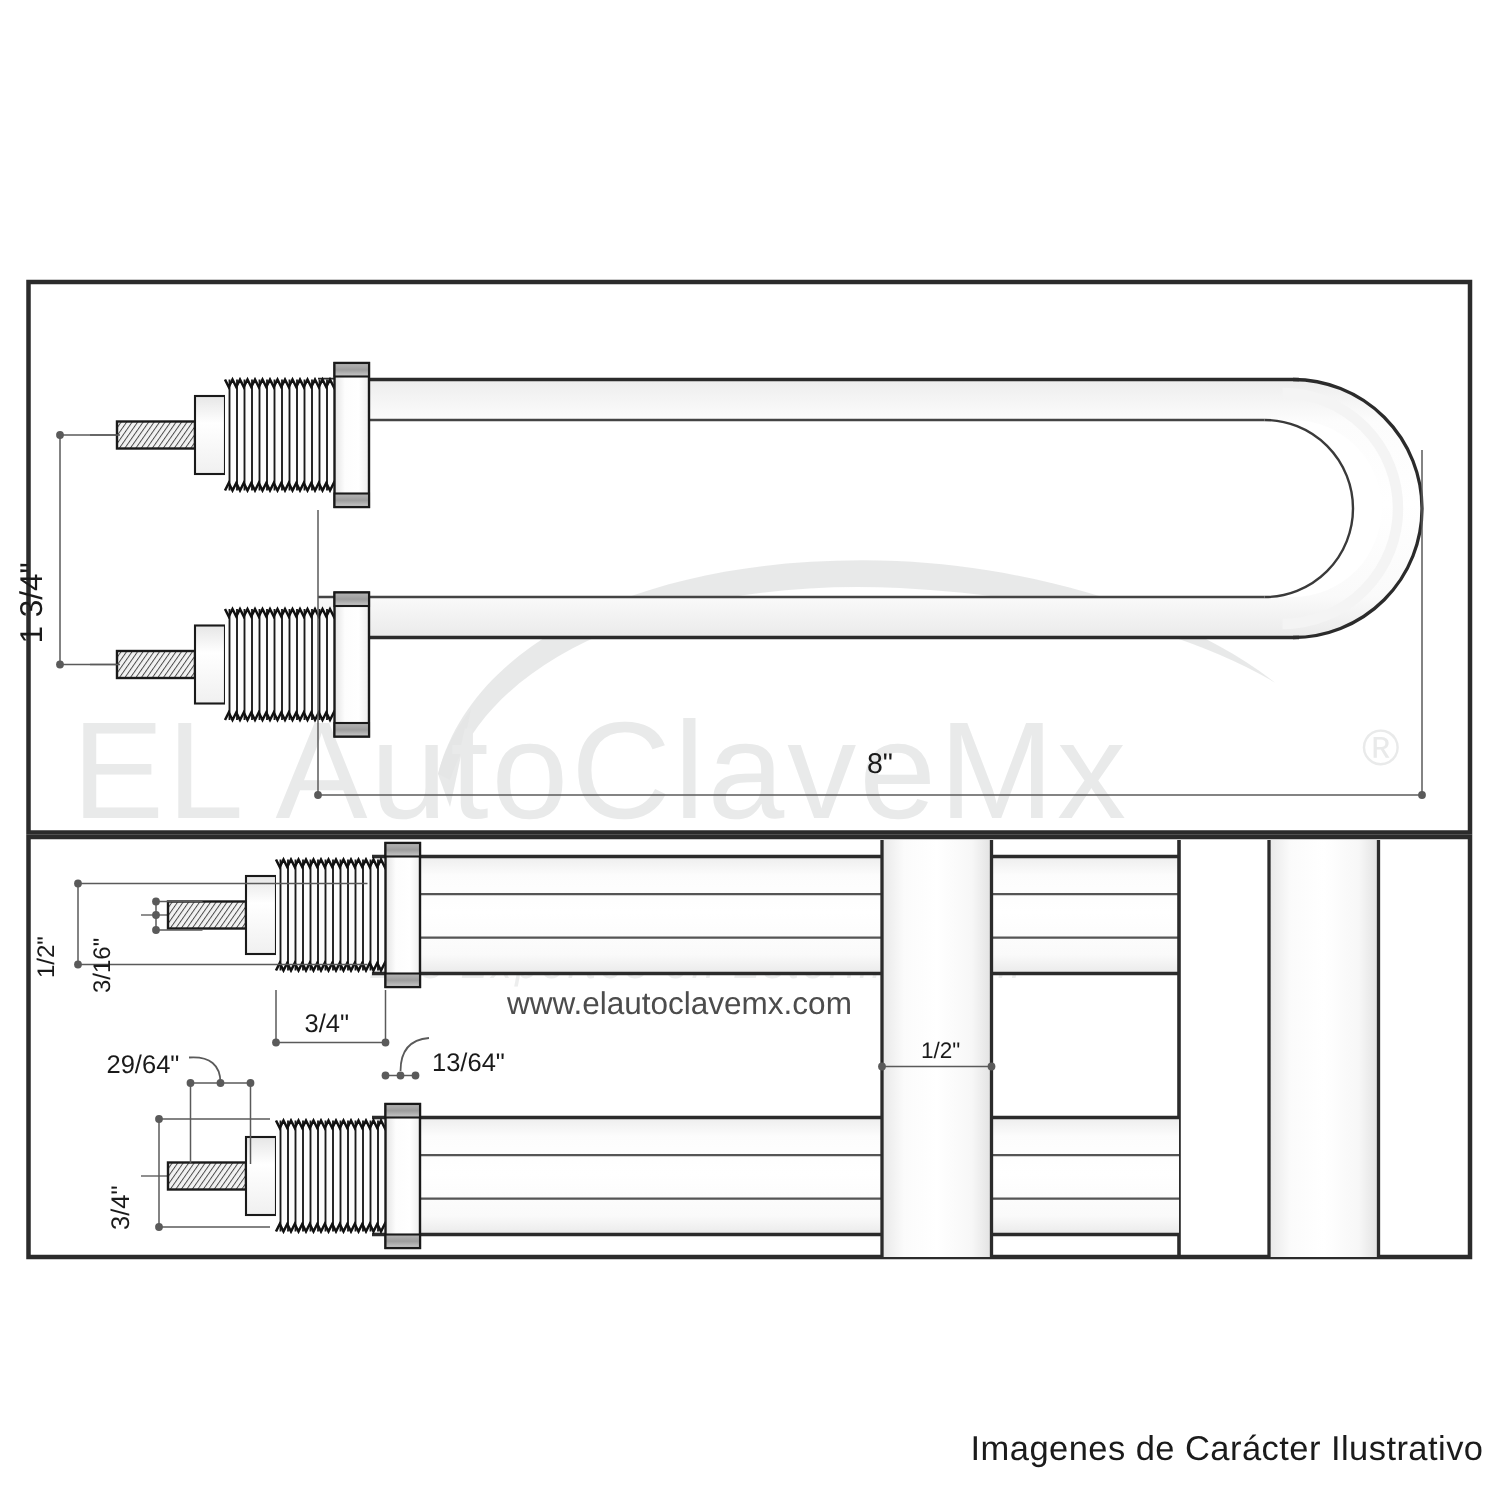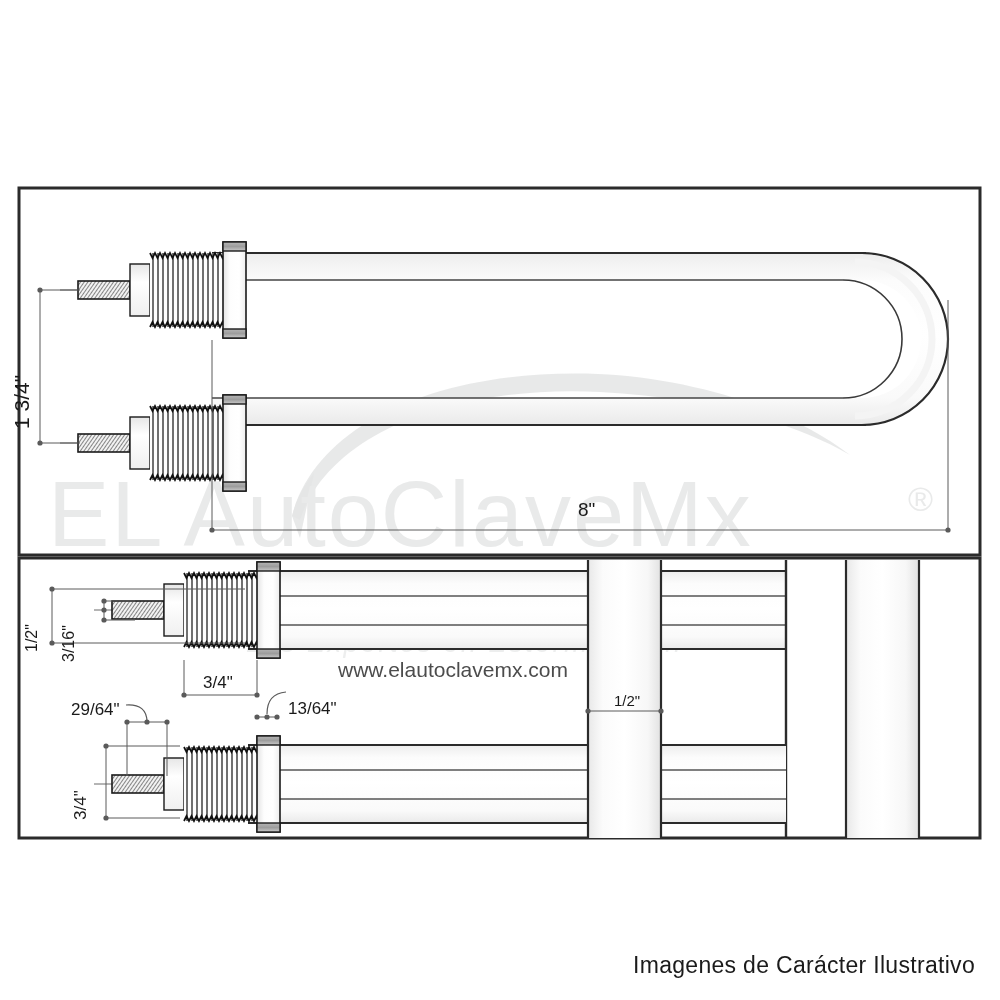--- a/index.html
+++ b/index.html
@@ -39,20 +39,21 @@
     white-space:nowrap;
     font-family:"Liberation Sans","DejaVu Sans",sans-serif;
   }
 
   
   #caption{
     position:absolute;left:0;top:952px;width:975px;
     text-align:right;
     font-size:23px;color:#1b1b1b;letter-spacing:.3px;
     font-family:"Liberation Sans","DejaVu Sans",sans-serif;
+    padding-left:14px;
   }
 
   
   .dimtext{
     position:absolute;white-space:nowrap;
     font-family:"Liberation Sans","DejaVu Sans",sans-serif;
     color:#1a1a1a;
   }
   .rot90{transform:rotate(-90deg);transform-origin:left bottom;}
 </style>

